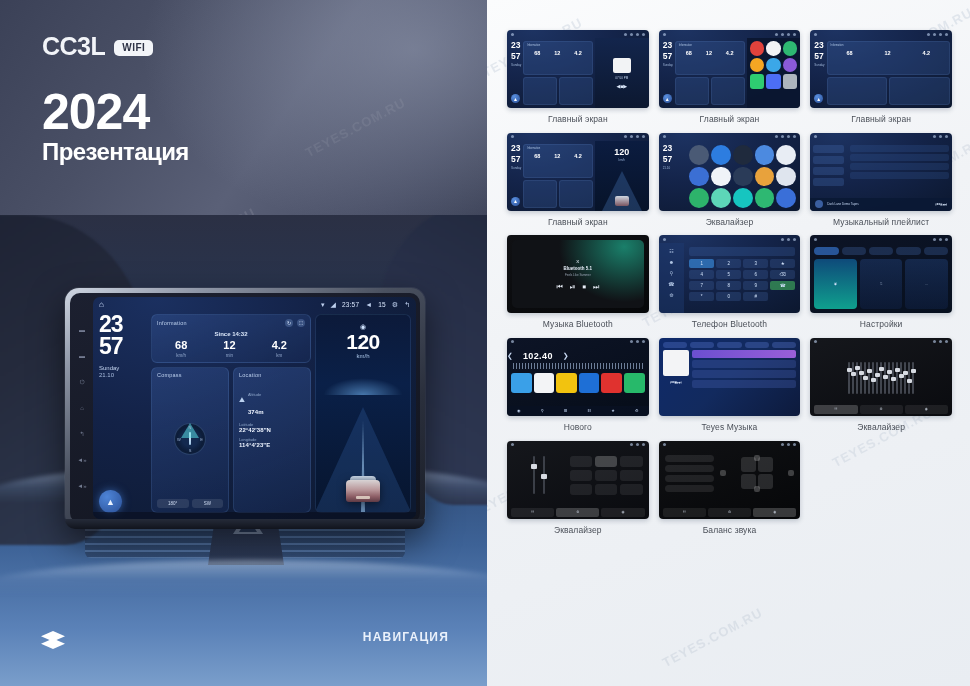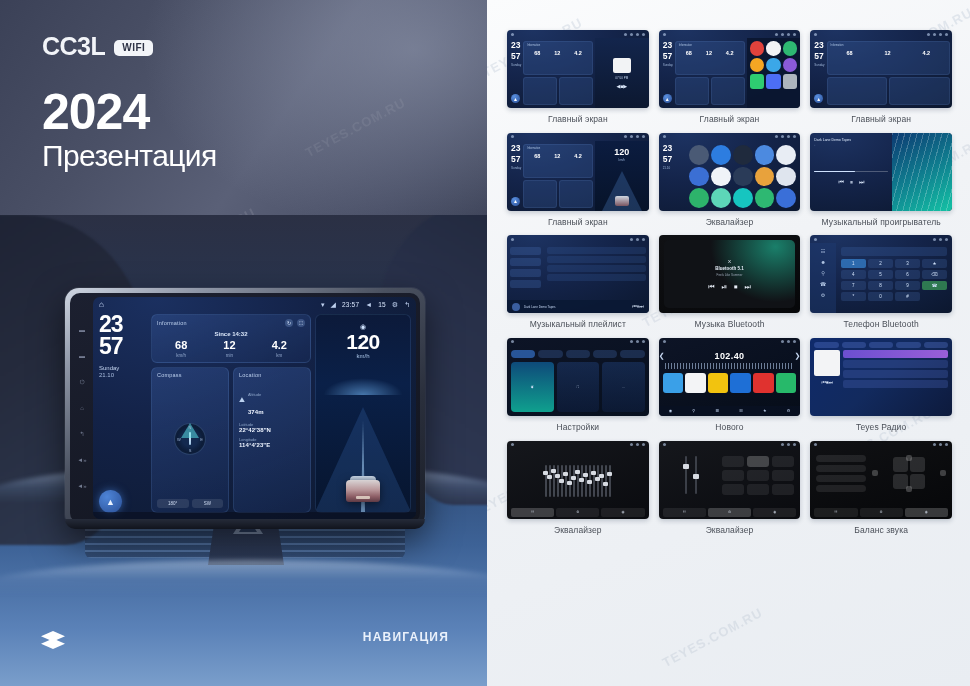--- a/index.html
+++ b/index.html
@@ -33,21 +33,21 @@
   .logo-cc { color:#f2f4f8; font-size:25px; font-weight:700; letter-spacing:-0.5px; }
   .logo-wifi {
     background:#f2f4f8; color:#2e3346; font-size:10px; font-weight:700; letter-spacing:.5px;
     padding:3px 8px 3px 8px; border-radius:5px; line-height:1; position:relative; top:1px;
   }
   .hero-title { position:absolute; left:42px; top:86px; z-index:6; }
   .hero-title .yr {
     color:#fff; font-size:50px; font-weight:700; line-height:1.05; letter-spacing:-1px;
   }
   .hero-title .l1, .hero-title .l2 {
-    color:#fff; font-size:30px; font-weight:400; line-height:1.12; letter-spacing:-0.6px;
+    color:#fff; font-size:24px; font-weight:700; line-height:1.12; letter-spacing:-0.6px;
   }
 
   
   .interior {
     position:absolute; left:0; top:215px; width:100%; height:471px;
     background: linear-gradient(180deg,#2b3044 0%, #283550 22%, #2d4872 48%, #3d6296 70%, #5b82b8 88%, #7a9ecb 100%);
     overflow:hidden;
   }
   .int-dark-l {
     position:absolute; left:-60px; top:0px; width:210px; height:330px;
@@ -320,21 +320,21 @@
   
   .set-top { display:flex; gap:3px; padding:4px; }
   .set-pill { background:rgba(70,110,180,.3); border-radius:6px; height:8px; flex:1; }
   .set-pill.on { background:rgba(60,130,230,.6); }
   .set-body { display:flex; gap:3px; padding:0 4px 4px; flex:1; }
   .set-card { flex:1; border-radius:4px; background: linear-gradient(180deg,rgba(40,80,150,.35),rgba(18,38,80,.4));
               display:flex; flex-direction:column; align-items:center; justify-content:center; gap:3px;
               color:#cfe0f8; font-size:3px; }
   .set-card.g { background: linear-gradient(180deg,#0e4a7a,#0fa08e); }
   
-  .rd-top { display:flex; align-items:center; justify-content:space-between; gap:10px; padding-top:5px;}
+  .rd-top { display:flex; align-items:center; justify-content:flex-start; gap:10px; padding-top:5px;}
   .rd-f { color:#fff; font-size:9px; font-weight:600; letter-spacing:.4px;}
   .rd-arrow { color:#c6d7f1; font-size:7px; }
   .rd-scale { height:6px; margin:2px 6px;
     background: repeating-linear-gradient(90deg, rgba(190,215,250,.55) 0 1px, rgba(0,0,0,0) 1px 3px);}
   .rd-tiles { display:grid; grid-template-columns: repeat(6,1fr); gap:2px; padding:2px 4px;}
   .rd-tile { aspect-ratio:1; border-radius:3px; }
   .rd-bar { position:absolute; left:0; bottom:0; width:100%; height:10px;
             background:rgba(8,16,34,.85); display:flex; align-items:center;
             justify-content:space-around; color:#c0d2ee; font-size:4px;}
   
@@ -758,41 +758,20 @@
               <span class="app-ic" style="background:#5dd6b8"></span>
               <span class="app-ic" style="background:#16c5c0"></span>
               <span class="app-ic" style="background:#2eb872"></span>
               <span class="app-ic" style="background:#3a6fd8"></span>
             </div>
           </div>
         </div>
         <div class="cap">Эквалайзер</div>
       </div>
 
-      <div class="cell">
-        <div class="thumb">
-          <div class="t-music">
-            <div class="tm-l">
-              <div class="tm-title">Dark Lane Demo Tapes</div>
-              <div class="tm-sub">♪</div>
-              <div class="tm-bar">
-                  <i></i>
-                </div>
-              <div class="tm-ctrl">
-                <span>⏮</span>
-                <span>⏸</span>
-                <span>⏭</span>
-              </div>
-            </div>
-            <div class="tm-r"></div>
-          </div>
-        </div>
-        <div class="cap">Музыкальный
-проигрыватель</div>
-      </div>
 
       <div class="cell">
         <div class="thumb">
           <div class="t-sb">
               <span class="dot"></span>
               <span class="sp">
                 <span class="dot"></span>
                 <span class="dot"></span>
                 <span class="dot"></span>
               </span>
@@ -959,21 +938,21 @@
               <span style="display:flex;gap:3px;color:#dde8fa;font-size:5px;">⏮⏹⏭</span>
             </div>
             <div class="tr-list">
               <span class="tr-row sel"></span>
               <span class="tr-row"></span>
               <span class="tr-row"></span>
               <span class="tr-row"></span>
             </div>
           </div>
         </div>
-        <div class="cap">Teyes Радио</div>
+        <div class="cap">Teyes Музыка</div>
       </div>
 
       <div class="cell">
         <div class="thumb dark">
           <div class="t-sb">
               <span class="dot"></span>
               <span class="sp">
                 <span class="dot"></span>
                 <span class="dot"></span>
                 <span class="dot"></span>

